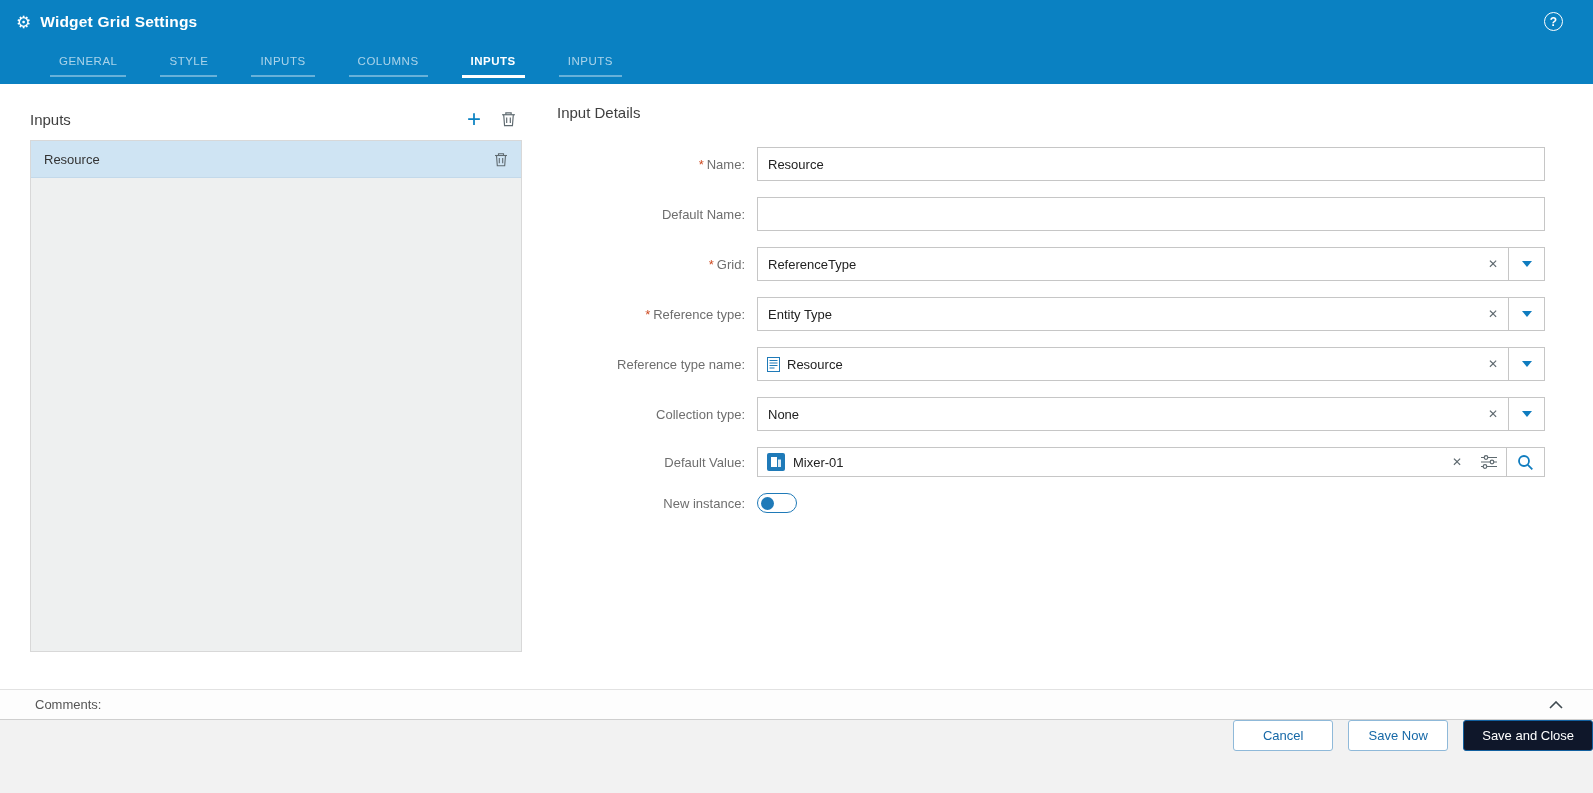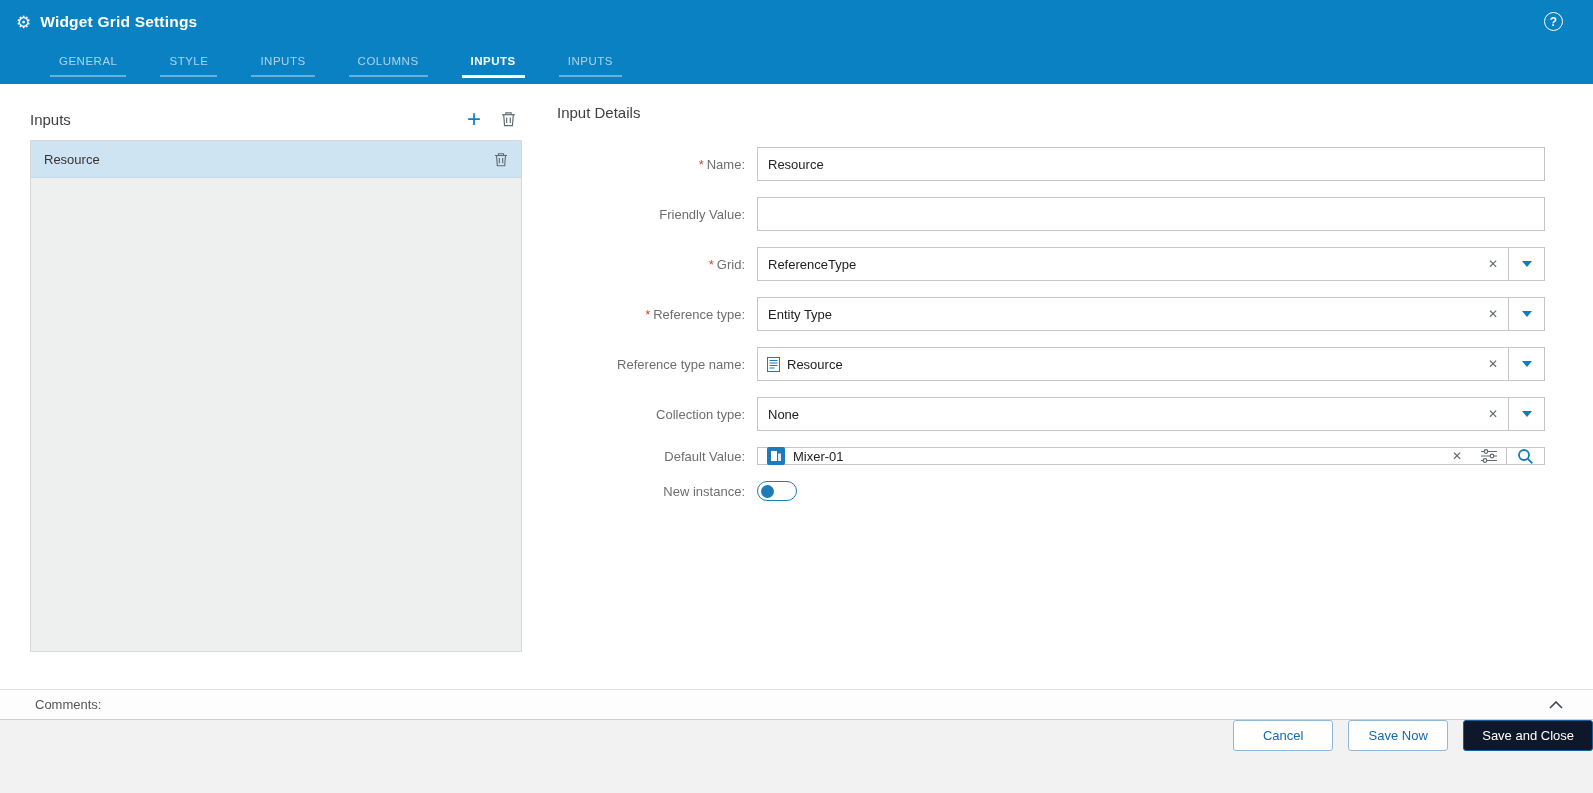--- a/index.html
+++ b/index.html
@@ -54,21 +54,21 @@
   .combo { display:flex; align-items:center; height:34px; border:1px solid #c6c6c6; background:#fff; }
   .combo-text { flex:1; padding-left:10px; font-size:13px; color:#222; white-space:nowrap; overflow:hidden; }
   .combo .entity-ic { margin-left:9px; display:flex; }
   .combo .entity-ic + .combo-text { padding-left:7px; }
   .clear-x { width:30px; text-align:center; color:#5f6a70; font-size:12px; cursor:pointer; flex:none; }
   .combo-btn { width:36px; height:100%; border-left:1px solid #c6c6c6; display:flex; align-items:center;
                justify-content:center; cursor:pointer; background:#fff; flex:none; }
   .caret { width:0; height:0; border-left:5px solid transparent; border-right:5px solid transparent;
            border-top:6px solid #0f7cbf; }
 
-  .picker { display:flex; align-items:center; height:18px; border:1px solid #c6c6c6; background:#fff; }
+  .picker { display:flex; align-items:center; height:30px; border:1px solid #c6c6c6; background:#fff; }
   .picker-content { flex:1; display:flex; align-items:center; gap:8px; padding-left:9px; font-size:13px; color:#222; }
   .filter-btn { width:34px; display:flex; align-items:center; justify-content:center; cursor:pointer; flex:none; }
   .search-btn { width:38px; height:100%; border-left:1px solid #c6c6c6; display:flex; align-items:center;
                 justify-content:center; cursor:pointer; background:#fff; flex:none; }
 
   .toggle { width:40px; height:20px; border:1px solid #1f7ab8; border-radius:11px; background:#fff;
             position:relative; cursor:pointer; }
   .toggle-knob { position:absolute; left:3px; top:2.5px; width:13px; height:13px; border-radius:50%;
                  background:#1f7ab8; }
 
@@ -153,21 +153,21 @@
           <div class="row-label">
             <span class="req">*</span><span>Name:</span>
           </div>
           <div class="field">
             <input class="text-input" type="text" value="Resource" style="">
           </div>
         </div>
 
         <div class="row">
           <div class="row-label">
-            <span>Friendly Value:</span>
+            <span>Default Name:</span>
           </div>
           <div class="field">
             <input class="text-input" type="text" value="" style="">
           </div>
         </div>
 
         <div class="row">
           <div class="row-label">
             <span class="req">*</span><span>Grid:</span>
           </div>

